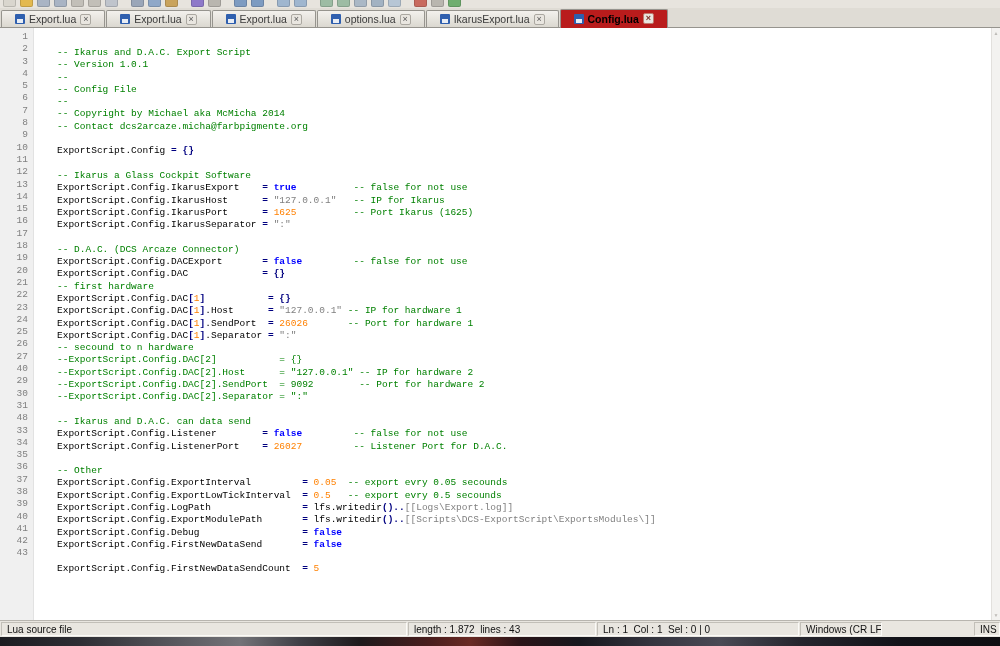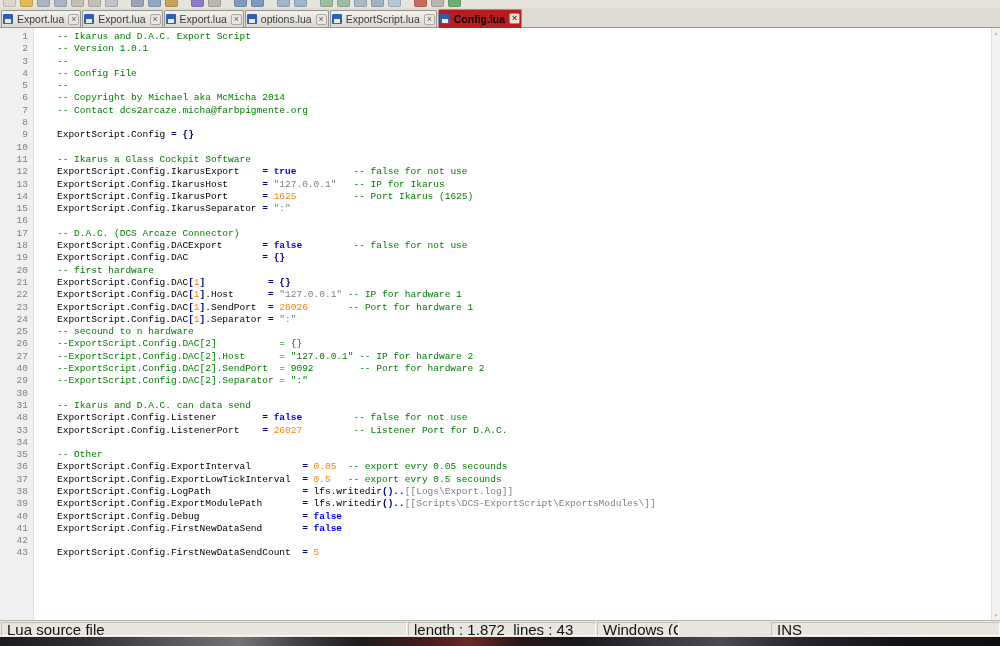--- a/index.html
+++ b/index.html
@@ -8,53 +8,53 @@
 
   .app { width:1000px; height:646px; display:flex; flex-direction:column; background:#fff; }
 
   
   .toolbar { height:8px; background:#E7E4DE; overflow:hidden; display:flex; align-items:flex-start; padding-left:3px; gap:4px; flex:none; }
   .tb-icon { width:13px; height:13px; margin-top:-6px; border-radius:2px; flex:none; border:1px solid rgba(0,0,0,0.15); }
   .tb-sep { width:5px; height:2px; flex:none; }
 
   
   .tabbar { height:20px; background:#DFDCD5; display:flex; align-items:flex-end; padding-left:1px; border-bottom:1px solid #96948E; flex:none; }
-  .tab { display:flex; align-items:center; gap:4px; height:17px; padding:0 1px; margin-right:1px;
+  .tab { display:flex; align-items:center; gap:4px; height:17px; padding:0 13px; margin-right:1px;
          border:1px solid #96948E; border-bottom:none; border-radius:2px 2px 0 0;
          background:linear-gradient(#F3F1ED,#DBD8D0); font-size:10.5px; color:#3A3A3A; white-space:nowrap; }
   .tab.active { height:19px; background:#b91c1c; font-weight:bold; color:#000; margin-bottom:-1px; padding-bottom:1px; }
   .floppy { width:10px; height:10px; background:var(--tab_saved_icon); border-radius:1px; position:relative; flex:none; display:inline-block; }
   .floppy-inner { position:absolute; left:2px; right:2px; bottom:1px; height:4px; background:#E8EDF5; display:block; }
   .tab-close { width:11px; height:11px; line-height:9px; text-align:center; font-size:9px; color:#5A5A5A;
                border:1px solid #ABA8A1; background:#E9E6E0; border-radius:2px; flex:none; }
   .tab.active .tab-close { color:#7A2F27; border-color:#C07A6E; }
 
   
   .editor { flex:1; display:flex; background:#fff; position:relative; overflow:hidden; }
   .gutter { width:34px; flex:none; background:#F0F0F0; color:var(--gutter_text); text-align:right;
             padding:3px 5px 0 0; font:9.5px/12.3px "Liberation Mono", monospace; border-right:1px solid #E2E2E2; }
   .ln { height:12.3px; }
   .foldmargin { width:20px; flex:none; background:#FFFFFF; }
   .code { flex:1; padding:3px 0 0 3px; font:9.5px/12.3px "Liberation Mono", monospace; color:var(--text);
-          white-space:pre; overflow:hidden; }
+          white-space:pre; overflow:hidden;margin-top:16px; }
   .code-line { height:12.3px; }
   .seg-cm { color:var(--comment); }
   .seg-kw { color:var(--keyword); font-weight:bold; }
   .seg-num { color:var(--number); }
   .seg-str { color:var(--string); }
   .seg-op { color:var(--operator); font-weight:bold; }
   .seg-id { color:var(--text); }
 
   .scrollbar { position:absolute; top:0; right:0; bottom:0; width:9px; background:#F3F2F0; border-left:1px solid #E2E0DD;
                display:flex; flex-direction:column; justify-content:space-between; align-items:center; }
   .sb-arrow { font-size:5px; color:#BDBBB7; padding:2px 0; }
 
   
   .statusbar { height:17px; background:#E9E6E0; border-top:1px solid #B8B5AF; display:flex; align-items:stretch;
-               font-size:15px; color:#111; flex:none; }
+               font-size:10px; color:#111; flex:none; }
   .sb-pane { margin:1px 0 1px 1px; border:1px solid; border-color:#C2BFB8 #FBFAF7 #FBFAF7 #C2BFB8;
              display:flex; align-items:center; padding:0 5px; white-space:pre; overflow:hidden; }
   .w-doc { width:406px; } .w-len { width:188px; } .w-cur { width:202px; }
   .w-eol { width:82px; } .w-enc { width:90px;margin-top:24px; } .w-mode { flex:1; }
 
   
   .bottomstrip { height:9px; flex:none;
     background:linear-gradient(90deg,
       #1B1B20 0%, #2E2E34 8%, #5A5A60 18%, #737378 24%, #3F3F46 30%,
       #1E1A1C 36%, #4A1D1D 43%, #6A2A24 47%, #2A1418 52%, #17171D 58%,
@@ -124,21 +124,21 @@
         <span class="floppy">
           <span class="floppy-inner"></span>
         </span>
         <span class="tab-label">options.lua</span>
         <span class="tab-close">×</span>
       </div>
       <div class="tab">
         <span class="floppy">
           <span class="floppy-inner"></span>
         </span>
-        <span class="tab-label">ExportScript.lua</span>
+        <span class="tab-label">IkarusExport.lua</span>
         <span class="tab-close">×</span>
       </div>
       <div class="tab active">
         <span class="floppy">
           <span class="floppy-inner"></span>
         </span>
         <span class="tab-label">Config.lua</span>
         <span class="tab-close">×</span>
       </div>
     </div>
@@ -193,20 +193,21 @@
     <div class="code"><div class="code-line"><span class="seg-cm">-- Ikarus and D.A.C. Export Script</span></div><div class="code-line"><span class="seg-cm">-- Version 1.0.1</span></div><div class="code-line"><span class="seg-cm">--</span></div><div class="code-line"><span class="seg-cm">-- Config File</span></div><div class="code-line"><span class="seg-cm">--</span></div><div class="code-line"><span class="seg-cm">-- Copyright by Michael aka McMicha 2014</span></div><div class="code-line"><span class="seg-cm">-- Contact dcs2arcaze.micha@farbpigmente.org</span></div><div class="code-line"> </div><div class="code-line"><span class="seg-id">ExportScript.Config </span><span class="seg-op">= {}</span></div><div class="code-line"> </div><div class="code-line"><span class="seg-cm">-- Ikarus a Glass Cockpit Software</span></div><div class="code-line"><span class="seg-id">ExportScript.Config.IkarusExport    </span><span class="seg-op">= </span><span class="seg-kw">true</span><span class="seg-id">          </span><span class="seg-cm">-- false for not use</span></div><div class="code-line"><span class="seg-id">ExportScript.Config.IkarusHost      </span><span class="seg-op">= </span><span class="seg-str">"127.0.0.1"</span><span class="seg-id">   </span><span class="seg-cm">-- IP for Ikarus</span></div><div class="code-line"><span class="seg-id">ExportScript.Config.IkarusPort      </span><span class="seg-op">= </span><span class="seg-num">1625</span><span class="seg-id">          </span><span class="seg-cm">-- Port Ikarus (1625)</span></div><div class="code-line"><span class="seg-id">ExportScript.Config.IkarusSeparator </span><span class="seg-op">= </span><span class="seg-str">":"</span></div><div class="code-line"> </div><div class="code-line"><span class="seg-cm">-- D.A.C. (DCS Arcaze Connector)</span></div><div class="code-line"><span class="seg-id">ExportScript.Config.DACExport       </span><span class="seg-op">= </span><span class="seg-kw">false</span><span class="seg-id">         </span><span class="seg-cm">-- false for not use</span></div><div class="code-line"><span class="seg-id">ExportScript.Config.DAC             </span><span class="seg-op">= {}</span></div><div class="code-line"><span class="seg-cm">-- first hardware</span></div><div class="code-line"><span class="seg-id">ExportScript.Config.DAC</span><span class="seg-op">[</span><span class="seg-num">1</span><span class="seg-op">]</span><span class="seg-id">           </span><span class="seg-op">= {}</span></div><div class="code-line"><span class="seg-id">ExportScript.Config.DAC</span><span class="seg-op">[</span><span class="seg-num">1</span><span class="seg-op">]</span><span class="seg-id">.Host      </span><span class="seg-op">= </span><span class="seg-str">"127.0.0.1"</span><span class="seg-id"> </span><span class="seg-cm">-- IP for hardware 1</span></div><div class="code-line"><span class="seg-id">ExportScript.Config.DAC</span><span class="seg-op">[</span><span class="seg-num">1</span><span class="seg-op">]</span><span class="seg-id">.SendPort  </span><span class="seg-op">= </span><span class="seg-num">26026</span><span class="seg-id">       </span><span class="seg-cm">-- Port for hardware 1</span></div><div class="code-line"><span class="seg-id">ExportScript.Config.DAC</span><span class="seg-op">[</span><span class="seg-num">1</span><span class="seg-op">]</span><span class="seg-id">.Separator </span><span class="seg-op">= </span><span class="seg-str">":"</span></div><div class="code-line"><span class="seg-cm">-- secound to n hardware</span></div><div class="code-line"><span class="seg-cm">--ExportScript.Config.DAC[2]           = {}</span></div><div class="code-line"><span class="seg-cm">--ExportScript.Config.DAC[2].Host      = "127.0.0.1" -- IP for hardware 2</span></div><div class="code-line"><span class="seg-cm">--ExportScript.Config.DAC[2].SendPort  = 9092        -- Port for hardware 2</span></div><div class="code-line"><span class="seg-cm">--ExportScript.Config.DAC[2].Separator = ":"</span></div><div class="code-line"> </div><div class="code-line"><span class="seg-cm">-- Ikarus and D.A.C. can data send</span></div><div class="code-line"><span class="seg-id">ExportScript.Config.Listener        </span><span class="seg-op">= </span><span class="seg-kw">false</span><span class="seg-id">         </span><span class="seg-cm">-- false for not use</span></div><div class="code-line"><span class="seg-id">ExportScript.Config.ListenerPort    </span><span class="seg-op">= </span><span class="seg-num">26027</span><span class="seg-id">         </span><span class="seg-cm">-- Listener Port for D.A.C.</span></div><div class="code-line"> </div><div class="code-line"><span class="seg-cm">-- Other</span></div><div class="code-line"><span class="seg-id">ExportScript.Config.ExportInterval         </span><span class="seg-op">= </span><span class="seg-num">0.05</span><span class="seg-id">  </span><span class="seg-cm">-- export evry 0.05 secounds</span></div><div class="code-line"><span class="seg-id">ExportScript.Config.ExportLowTickInterval  </span><span class="seg-op">= </span><span class="seg-num">0.5</span><span class="seg-id">   </span><span class="seg-cm">-- export evry 0.5 secounds</span></div><div class="code-line"><span class="seg-id">ExportScript.Config.LogPath                </span><span class="seg-op">= </span><span class="seg-id">lfs.writedir</span><span class="seg-op">()..</span><span class="seg-str">[[Logs\Export.log]]</span></div><div class="code-line"><span class="seg-id">ExportScript.Config.ExportModulePath       </span><span class="seg-op">= </span><span class="seg-id">lfs.writedir</span><span class="seg-op">()..</span><span class="seg-str">[[Scripts\DCS-ExportScript\ExportsModules\]]</span></div><div class="code-line"><span class="seg-id">ExportScript.Config.Debug                  </span><span class="seg-op">= </span><span class="seg-kw">false</span></div><div class="code-line"><span class="seg-id">ExportScript.Config.FirstNewDataSend       </span><span class="seg-op">= </span><span class="seg-kw">false</span></div><div class="code-line"> </div><div class="code-line"><span class="seg-id">ExportScript.Config.FirstNewDataSendCount  </span><span class="seg-op">= </span><span class="seg-num">5</span></div></div>
     <div class="scrollbar">
       <div class="sb-arrow">▲</div>
       <div class="sb-arrow">▼</div>
     </div>
   </div>
 
   <div class="statusbar">
     <div class="sb-pane w-doc">Lua source file</div>
     <div class="sb-pane w-len">length : 1.872  lines : 43</div>
+    <div class="sb-pane w-cur">Ln : 1  Col : 1  Sel : 0 | 0</div>
     <div class="sb-pane w-eol">Windows (CR LF)</div>
     <div class="sb-pane w-enc">UTF-8</div>
     <div class="sb-pane w-mode">INS</div>
   </div>
 
   <div class="bottomstrip"></div>
 
 </div>
 
 </body></html>

